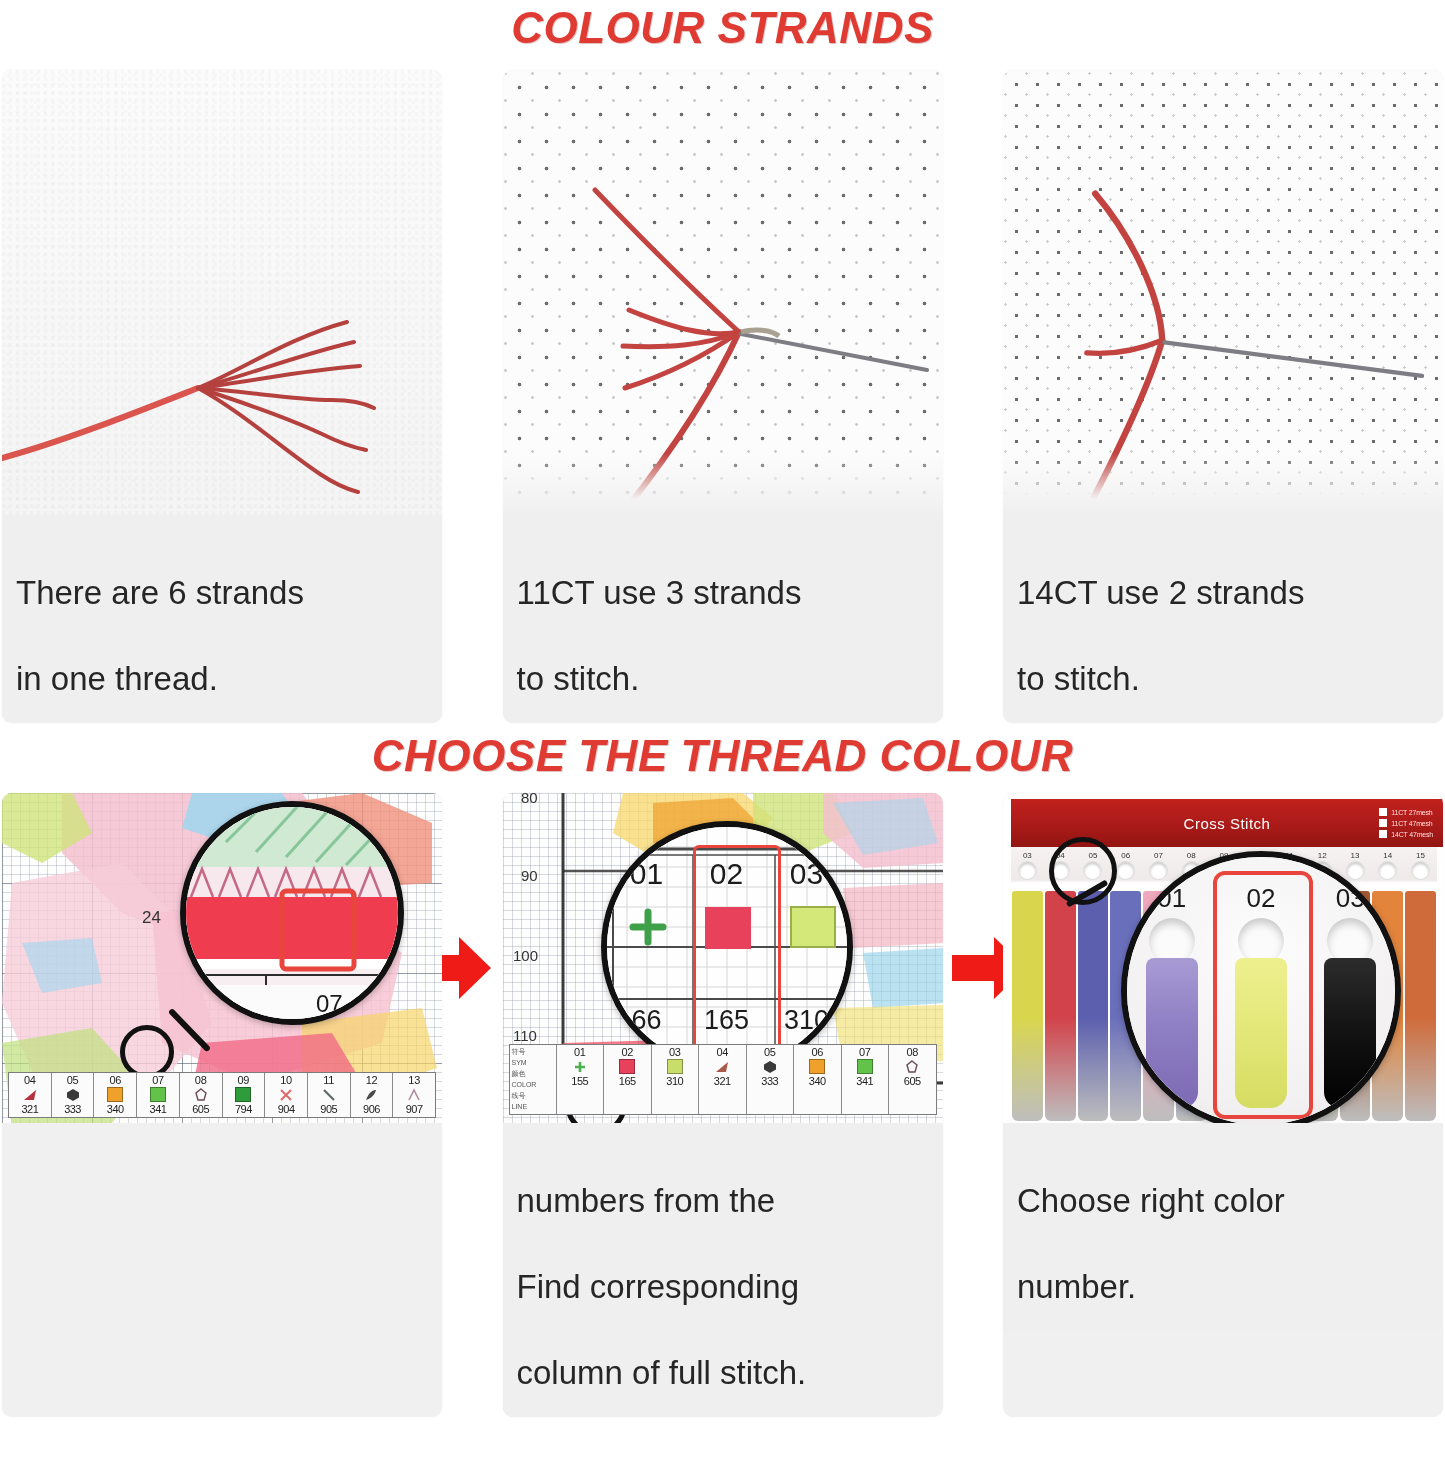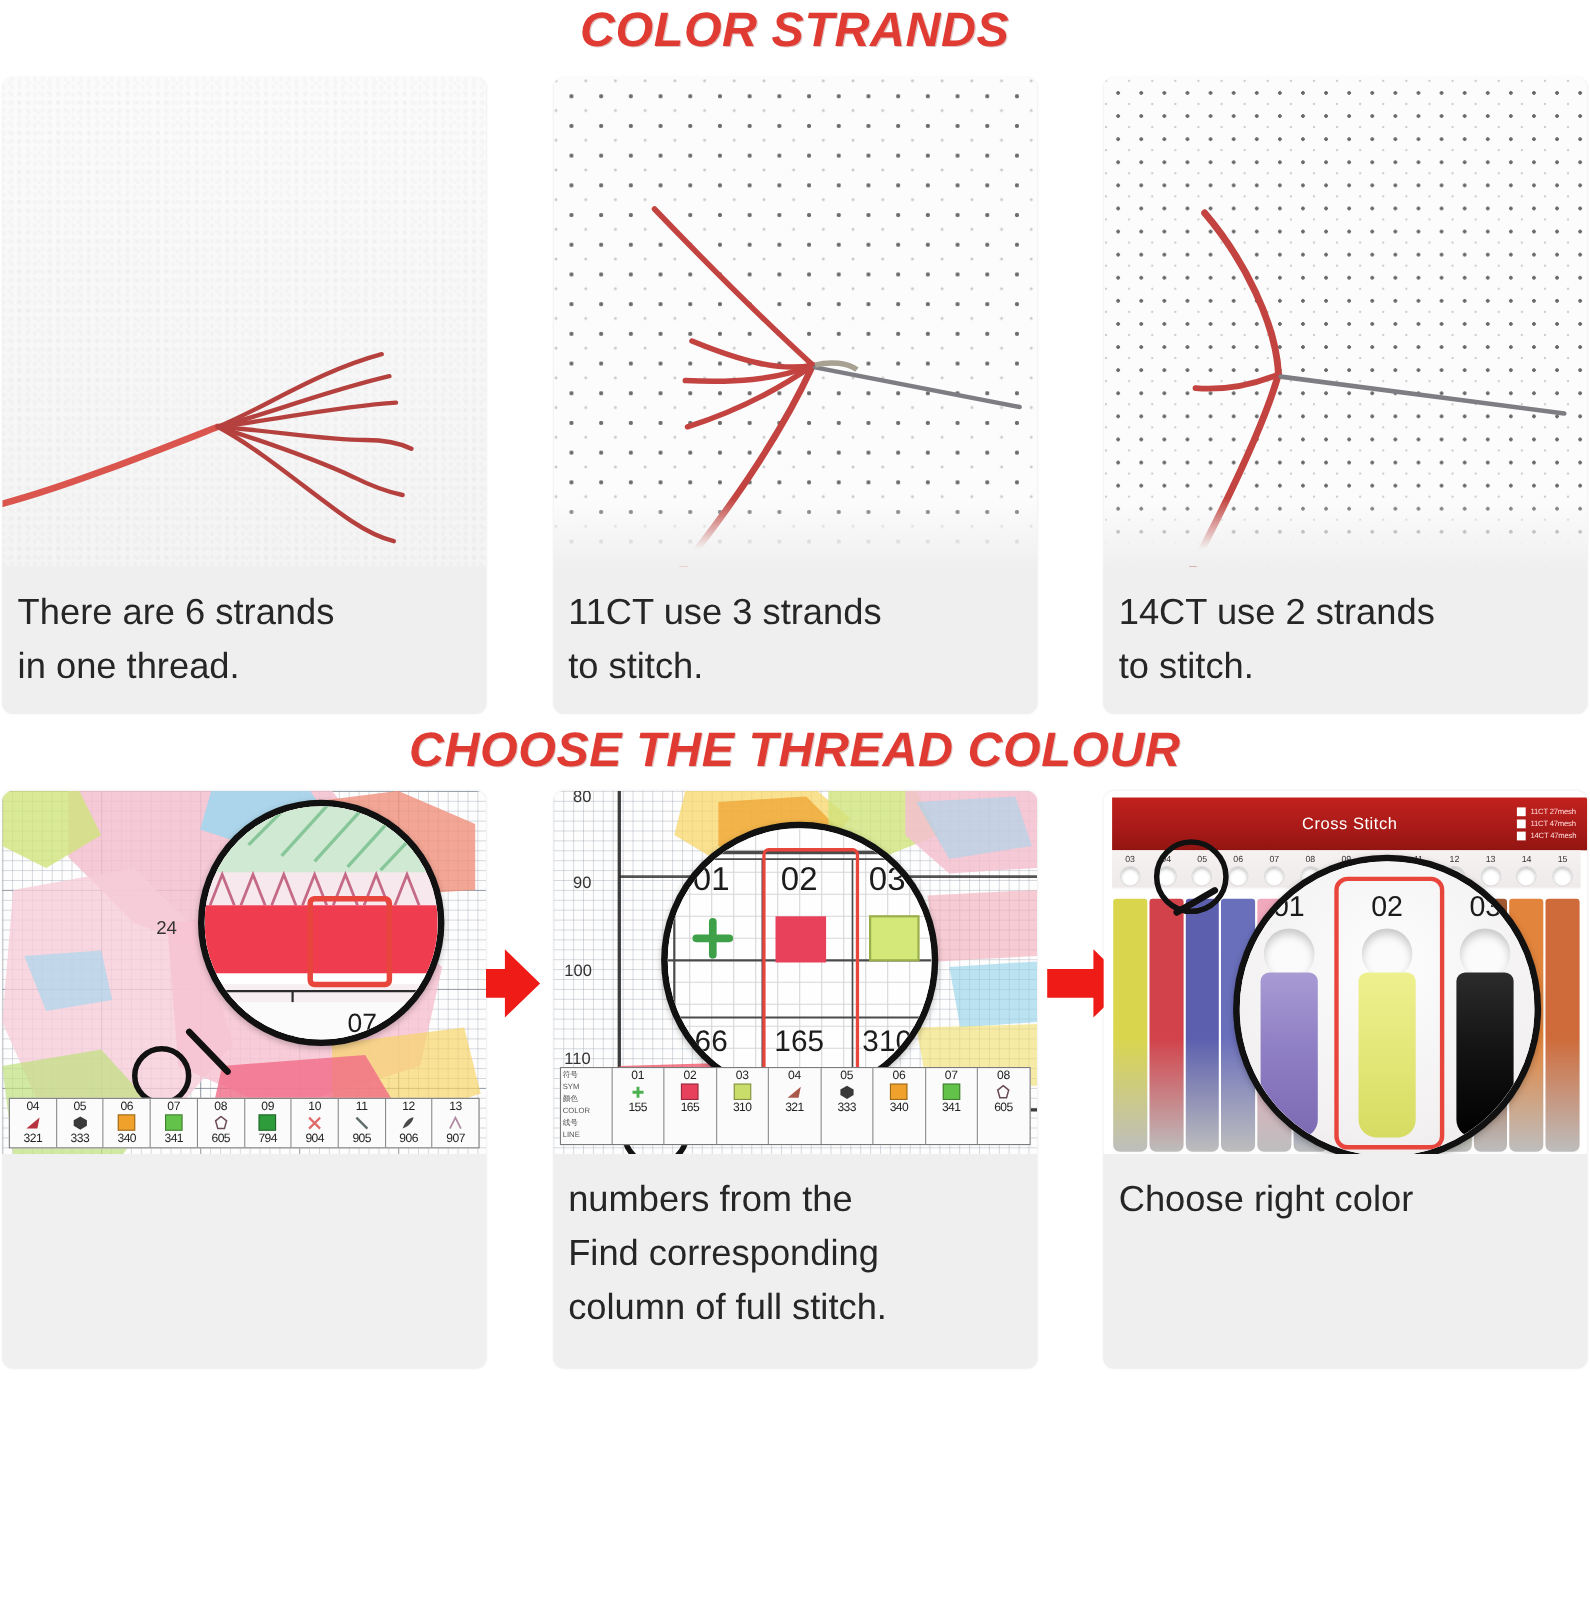--- a/index.html
+++ b/index.html
@@ -68,21 +68,21 @@
     background: #efefef;
     color: #262626;
     font-size: 33px;
     line-height: 49px;
     padding: 16px 14px 20px 14px;
     font-family: "Liberation Sans", sans-serif;
     min-height: 120px;
     box-sizing: border-box;
   }
   .caption-3 { min-height: 195px; }
-  .cap-line { display: block; white-space: nowrap; }
+  .cap-line { display: block; white-space: nowrap; margin-top: 37px; }
 
   
   .plain-fabric {
     width: 100%; height: 100%;
     background:
       radial-gradient(circle at 20% 30%, rgba(0,0,0,0.018) 0 2px, transparent 2px),
       radial-gradient(circle at 70% 60%, rgba(0,0,0,0.015) 0 2px, transparent 2px),
       linear-gradient(180deg,#fbfbfb 0%, #f4f4f4 100%);
     background-size: 7px 7px, 9px 9px, 100% 100%;
   }
@@ -262,21 +262,21 @@
     margin-top: 4px;
   }
   .l3-skein {
     width: 52px; height: 150px; margin-top: -6px;
     border-radius: 8px 8px 16px 16px;
   }
 </style>
 </head>
 <body>
 
-<div class="section-title" id="title-strands">COLOR STRANDS</div>
+<div class="section-title" id="title-strands">COLOUR STRANDS</div>
 
 <div class="row" id="row-strands">
 
   <div class="card">
     <div class="photo photo-tall">
       <div class="plain-fabric"></div>
       <svg class="strand-svg" viewBox="0 0 440 445" preserveAspectRatio="none">
         <g fill="none" stroke="#b5413f" stroke-width="4" stroke-linecap="round">
           <path d="M0,388 C60,372 140,340 196,318" stroke="#d9554e" stroke-width="6"></path>
           <path d="M196,318 C240,300 286,268 345,252"></path>
@@ -746,15 +746,16 @@
             </div>
           </div>
           <div class="hl-box" style="left:86px; top:14px; width:92px; height:240px; border-width:4px; border-radius:12px;"></div>
         </div>
       </div>
       <div class="lens-line" style="left:104px; top:86px; width:46px; transform:rotate(150deg);"></div>
       <div class="lens-ring-small" style="left:46px; top:44px; width:58px; height:58px;"></div>
     </div>
     <div class="caption caption-3">
       <span class="cap-line">Choose right color</span>
+      <span class="cap-line">number.</span>
     </div>
   </div>
 </div>
 
 </body></html>

